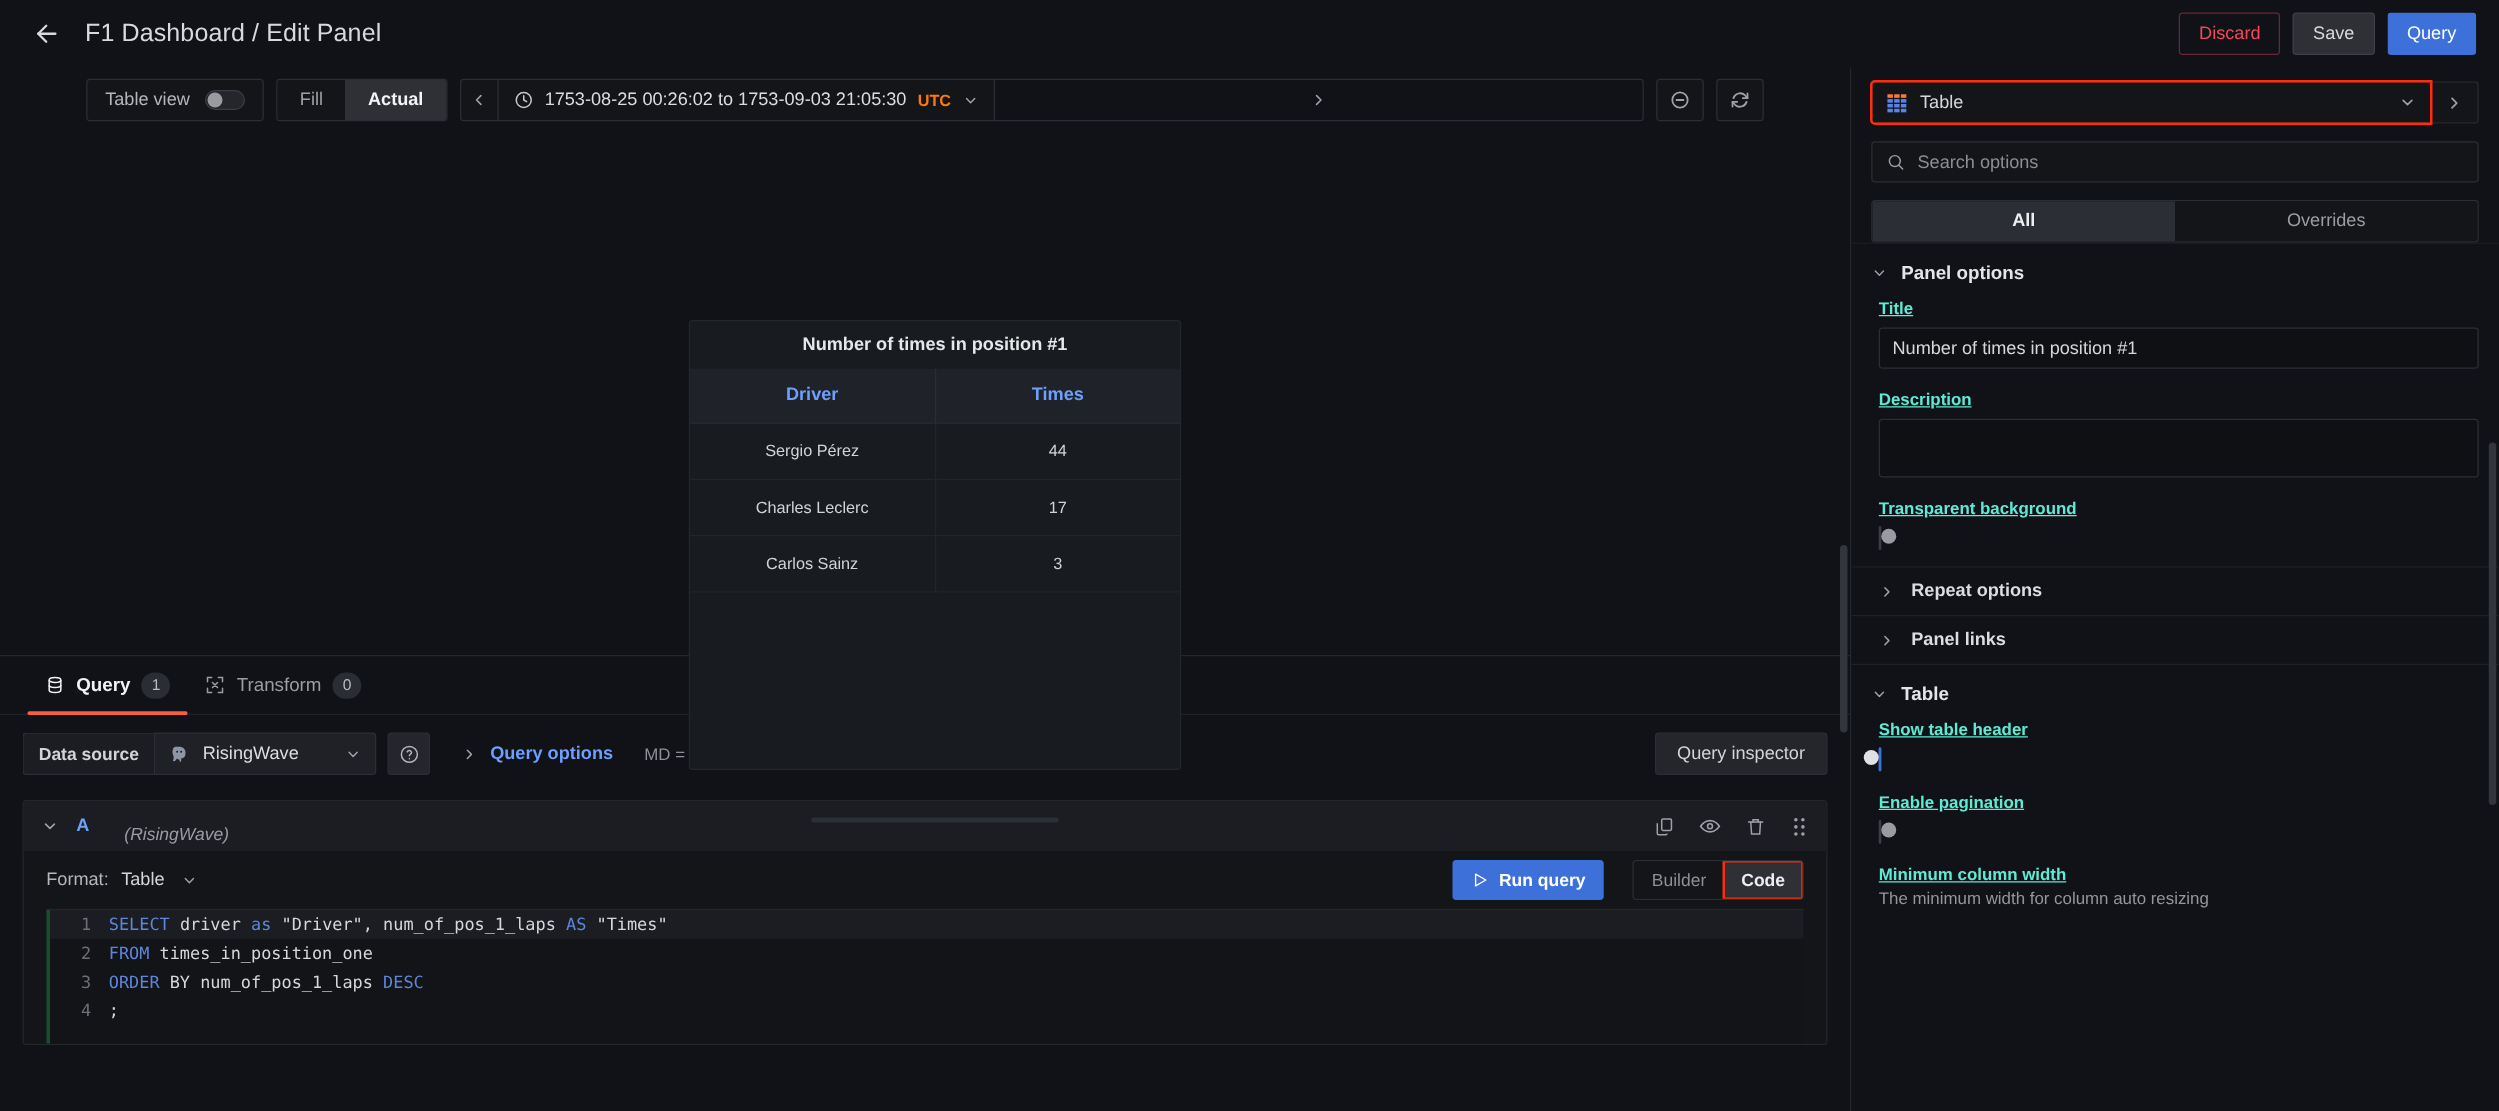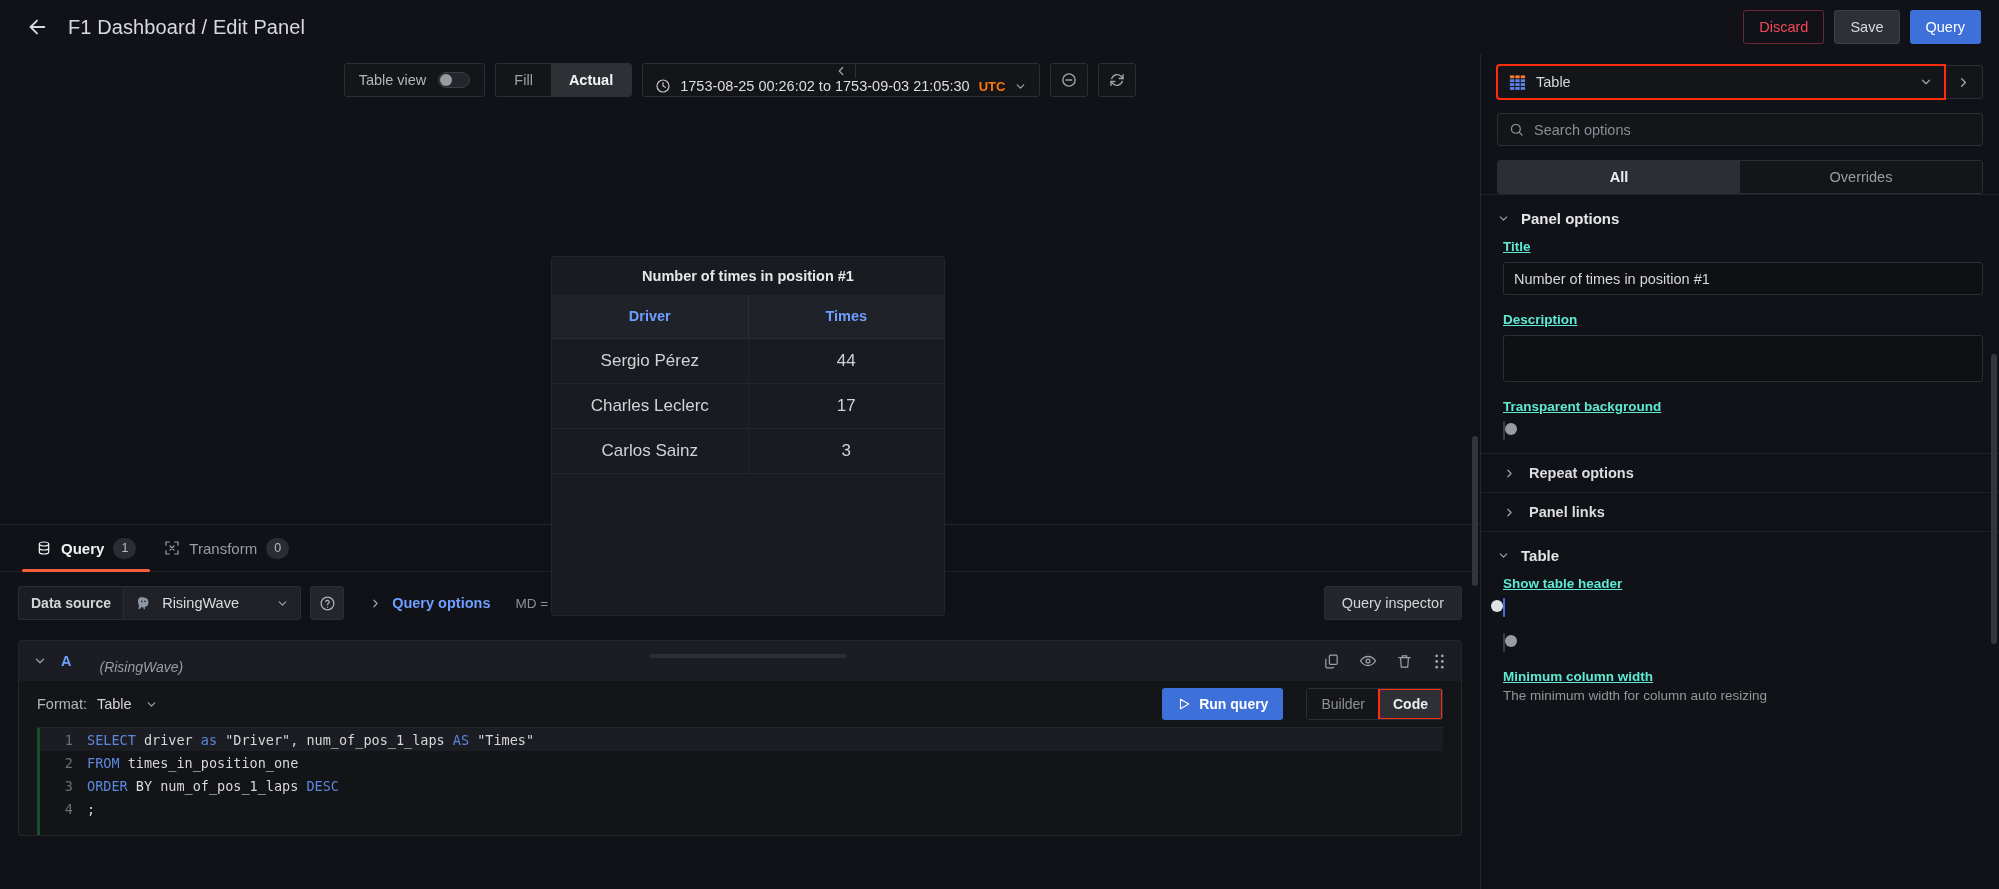--- a/index.html
+++ b/index.html
@@ -69,21 +69,21 @@
 
   .segbox { display: flex; height: 34px; border: 1px solid #2b2e35; border-radius: 3px; overflow: hidden; }
   .seg {
     padding: 0 18px; display: flex; align-items: center; font-size: 14.5px;
     color: #9fa1a8; background: #141519; cursor: pointer;
   }
   .seg.active { background: #2e3036; color: #f3f4f6; font-weight: 600; }
 
   .timebar {
     display: flex; align-items: center; height: 34px;
-    border: 1px solid #2b2e35; border-radius: 3px; background: #141519; overflow: hidden; flex-direction: column;
+    border: 1px solid #2b2e35; border-radius: 3px; background: #141519; overflow: hidden;
   }
   .tb-arrow {
     width: 30px; height: 100%; display: flex; align-items: center; justify-content: center;
     color: #9fa1a8; cursor: pointer; border-right: 1px solid #2b2e35;
   }
   .tb-arrow.right { border-right: 0; border-left: 1px solid #2b2e35; }
   .tb-range {
     display: flex; align-items: center; gap: 9px; padding: 0 12px; font-size: 14.5px;
     color: #dcdde1; cursor: pointer; white-space: nowrap;
   }
@@ -104,21 +104,21 @@
     height: 38px; flex: 0 0 38px; display: flex; align-items: center; justify-content: center;
     font-size: 14.5px; font-weight: 600; color: #e6e7e9;
   }
   .gtable { width: 100%; border-collapse: collapse; table-layout: fixed; }
   .gtable th {
     background: #1f2329; color: #6e9fff; font-size: 14.5px; font-weight: 600;
     height: 43px; border-right: 1px solid #2a2e34; border-bottom: 1px solid #2a2e34;
   }
   .gtable th:last-child { border-right: 0; }
   .gtable td {
-    height: 45px; font-size: 17px; color: #d2d3d8; text-align: center;
+    height: 45px; font-size: 13px; color: #d2d3d8; text-align: center;
     border-right: 1px solid #22252a; border-bottom: 1px solid #22252a;
   }
   .gtable td:last-child { border-right: 0; }
   .panel-drag {
     position: absolute; left: 50%; transform: translateX(-50%);
     bottom: 0; width: 198px; height: 4px; border-radius: 2px; background: #2b2f36;
   }
   .drag-wrap { position: absolute; left: 551px; top: 542px; width: 394px; height: 10px; }
 
   
@@ -600,20 +600,21 @@
             </svg>
           <span class="t">Table</span>
         </div>
 
         <div class="field">
           <div class="flabel">Show table header</div>
           <span class="toggle on"><span class="knob"></span></span>
         </div>
         <div class="spacer16"></div>
         <div class="field">
+          <div class="flabel">Enable pagination</div>
           <span class="toggle"><span class="knob"></span></span>
         </div>
         <div class="spacer16"></div>
         <div class="field">
           <div class="flabel">Minimum column width</div>
           <div class="fdesc">The minimum width for column auto resizing</div>
         </div>
         <div class="vscroll-right"></div>
       </div>
     </div>

